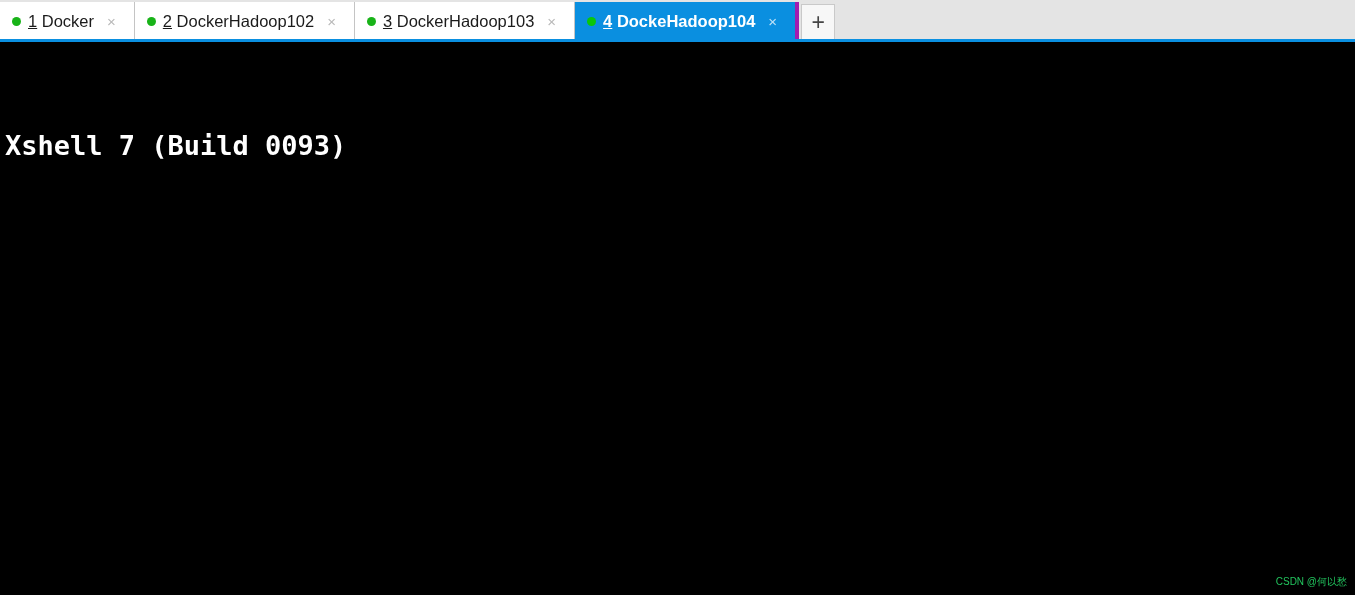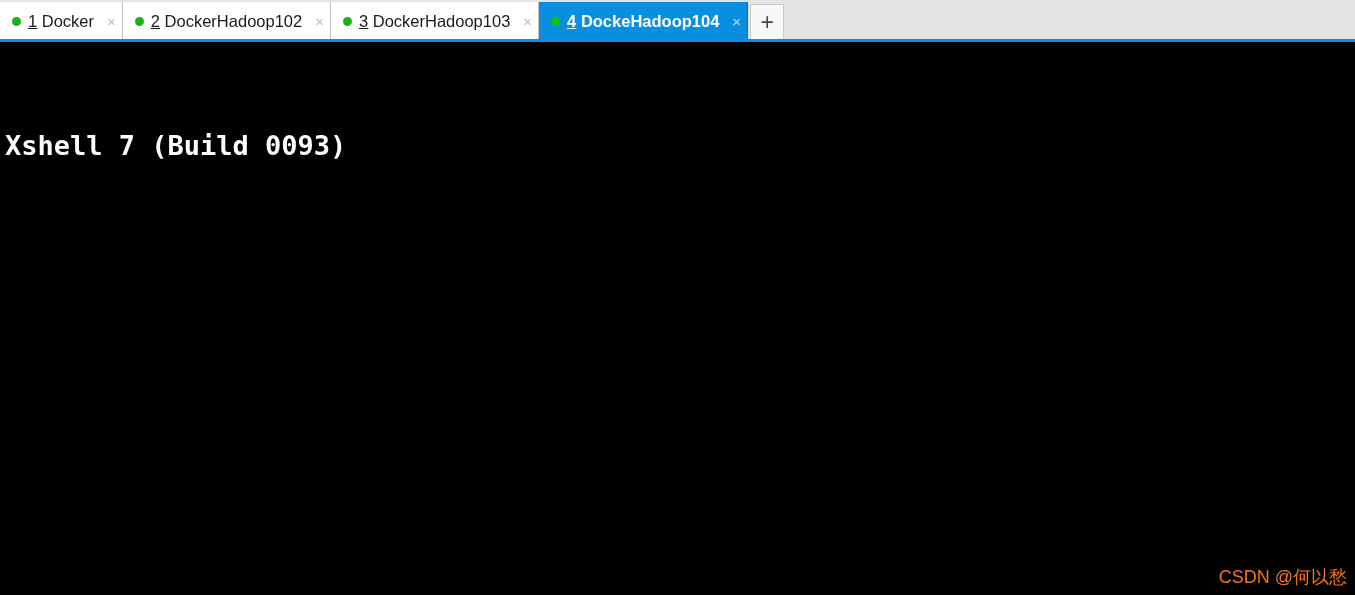--- a/index.html
+++ b/index.html
@@ -40,27 +40,27 @@
     align-items: stretch;
   }
   .tab {
     position: relative;
     display: flex;
     align-items: center;
     height: 38px;
     box-sizing: border-box;
     background: #ffffff;
     border-right: 1px solid #c4c4c4;
-    padding: 0 0 0 12px;
+    padding: 0 12px 0 12px;
     cursor: default;
     user-select: none;
   }
   .tab.active {
     background: #0a8fe0;
-    border-right: 1px solid #a21caf;
+    border-right: 4px solid #a21caf;
   }
   .tab-dot {
     width: 9px;
     height: 9px;
     border-radius: 50%;
     background: #18b318;
     flex: 0 0 auto;
     margin-right: 7px;
   }
   .tab.active .tab-dot {
@@ -139,22 +139,22 @@
     white-space: pre;
   }
   .bold    { font-weight: bold; color: #ffffff; }
 
   
   .watermark {
     position: absolute;
     right: 8px;
     bottom: 6px;
     font-family: "Liberation Sans", sans-serif;
-    font-size: 18px;
-    color: #f97316;
+    font-size: 10px;
+    color: #22c55e;
     user-select: none;
     white-space: nowrap;
     margin-left: 36px;
   }
 </style>
 </head>
 <body>
 
 <div id="app">
 

